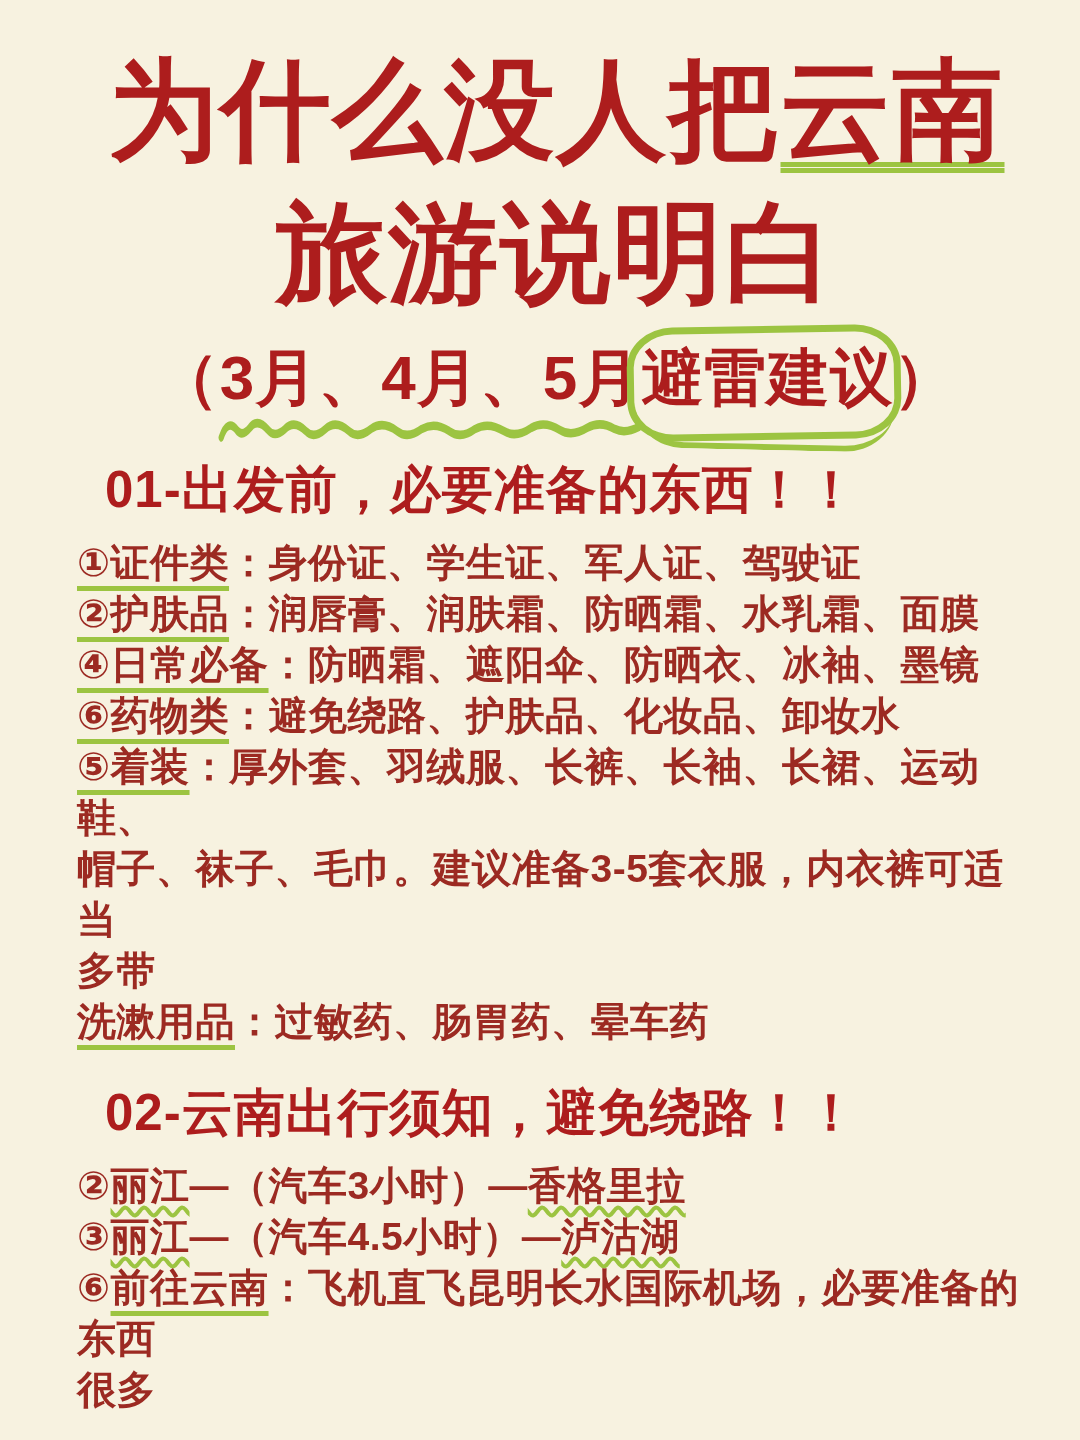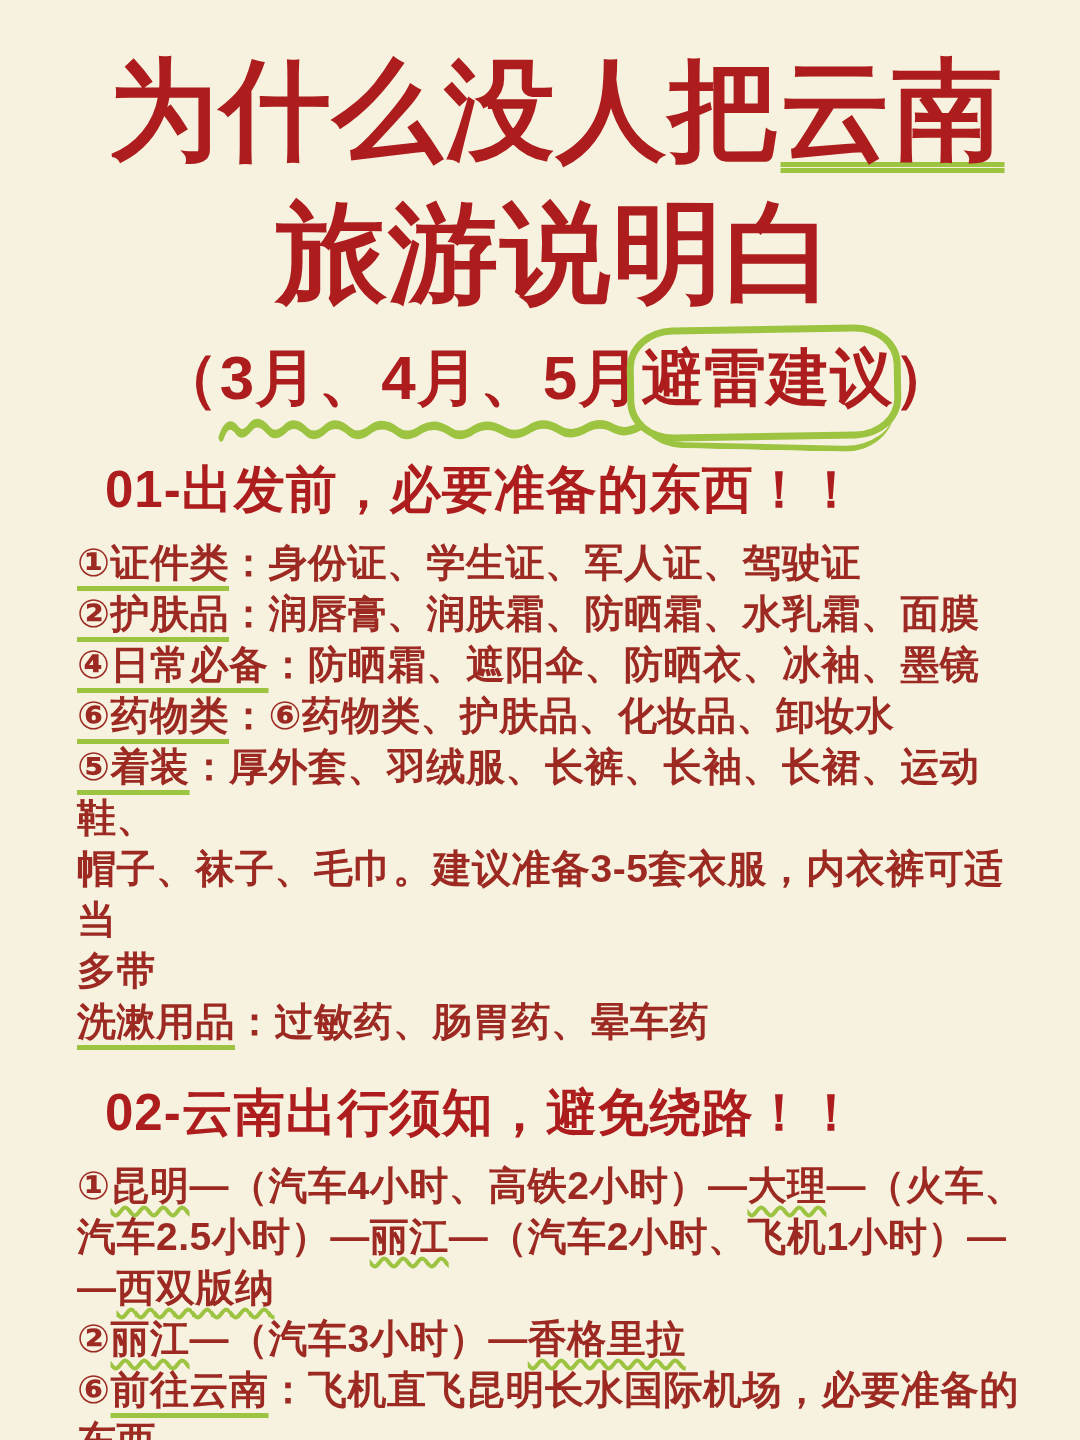--- a/index.html
+++ b/index.html
@@ -127,25 +127,25 @@
             <path d="M8 22 Q18 4 32 15 Q40 22 52 13 Q64 3 80 15 Q90 23 106 14 Q120 5 138 16 Q150 24 168 14 Q184 5 204 16 Q218 24 238 14 Q256 6 278 16 Q294 24 316 14 Q336 7 358 16 Q376 24 398 14 Q418 7 442 16 Q460 23 484 13 Q504 6 528 15 Q546 22 570 13 Q590 6 612 14 Q628 19 650 12"></path>
           </svg></span><span class="circled">避雷建议</span><span>）</span></div>
   </header>
 
   <main class="content">
       <section>
         <h2 class="section-heading">01-出发前，必要准备的东西！！</h2>
         <p class="list-item"><span class="u-solid">①证件类</span><span>：身份证、学生证、军人证、驾驶证</span></p>
         <p class="list-item"><span class="u-solid">②护肤品</span><span>：润唇膏、润肤霜、防晒霜、水乳霜、面膜</span></p>
         <p class="list-item"><span class="u-solid">④日常必备</span><span>：防晒霜、遮阳伞、防晒衣、冰袖、墨镜</span></p>
-        <p class="list-item"><span class="u-solid">⑥药物类</span><span>：⑥药物类、护肤品、化妆品、卸妆水</span></p>
+        <p class="list-item"><span class="u-solid">⑥药物类</span><span>：避免绕路、护肤品、化妆品、卸妆水</span></p>
         <p class="list-item"><span class="u-solid">⑤着装</span><span>：厚外套、羽绒服、长裤、长袖、长裙、运动鞋、</span><br><span>帽子、袜子、毛巾。建议准备3-5套衣服，内衣裤可适当</span><br><span>多带</span></p>
         <p class="list-item"><span class="u-solid">洗漱用品</span><span>：过敏药、肠胃药、晕车药</span></p>
       </section>
       <section>
         <h2 class="section-heading">02-云南出行须知，避免绕路！！</h2>
-        <p class="list-item"><span>①</span><span class="u-wavy">昆明</span><span>—（汽车4小时、高铁2小时）—</span><span class="u-wavy">大理</span><span>—（火车、</span><br><span>汽车2.5小时）—</span><span class="u-wavy">丽江</span><span>—（汽车2小时、飞机1小时）—</span><br><span>—</span><span class="u-wavy">西双版纳</span></p>
         <p class="list-item"><span>②</span><span class="u-wavy">丽江</span><span>—（汽车3小时）—</span><span class="u-wavy">香格里拉</span></p>
+        <p class="list-item"><span>③</span><span class="u-wavy">丽江</span><span>—（汽车4.5小时）—</span><span class="u-wavy">泸沽湖</span></p>
         <p class="list-item"><span>⑥</span><span class="u-solid">前往云南</span><span>：飞机直飞昆明长水国际机场，必要准备的东西</span><br><span>很多</span></p>
       </section>
     </main>
 
 </div>
 
 </body></html>

